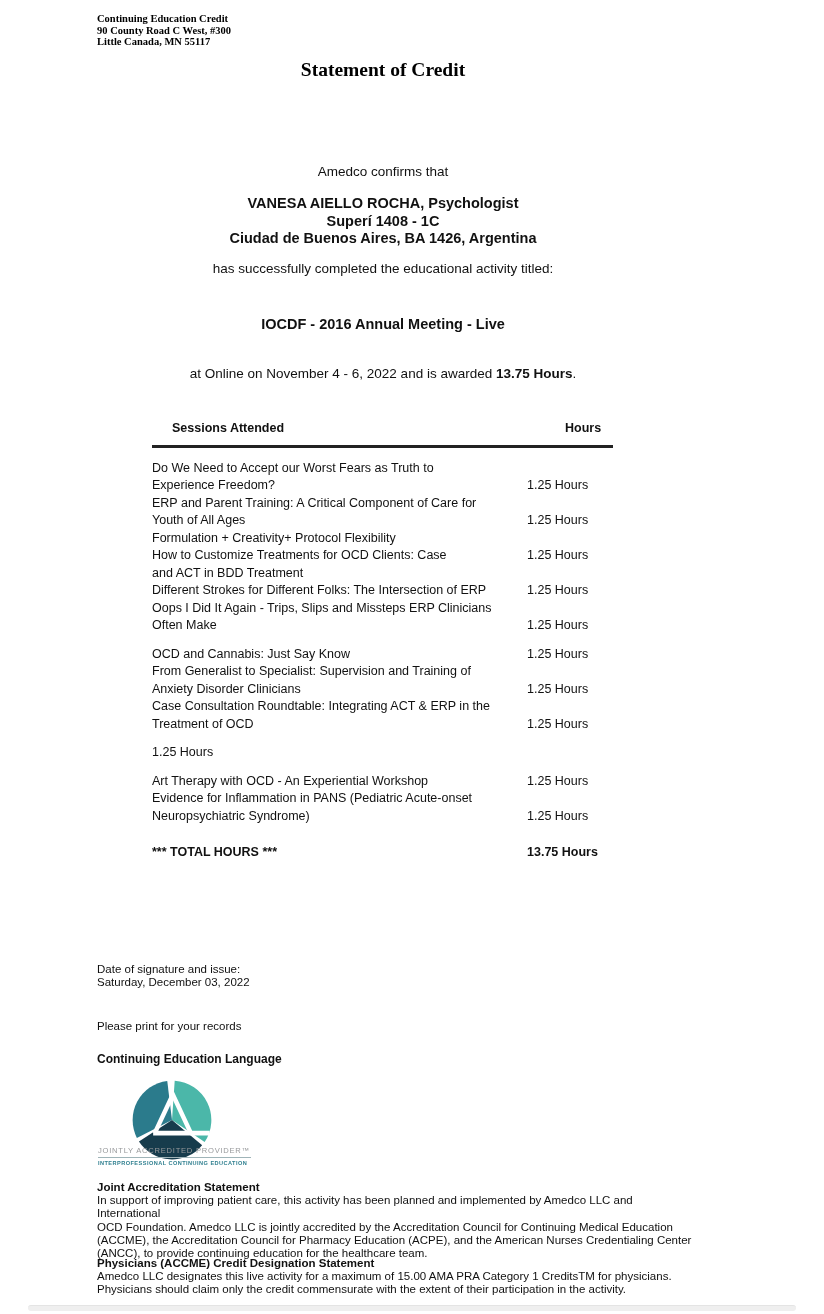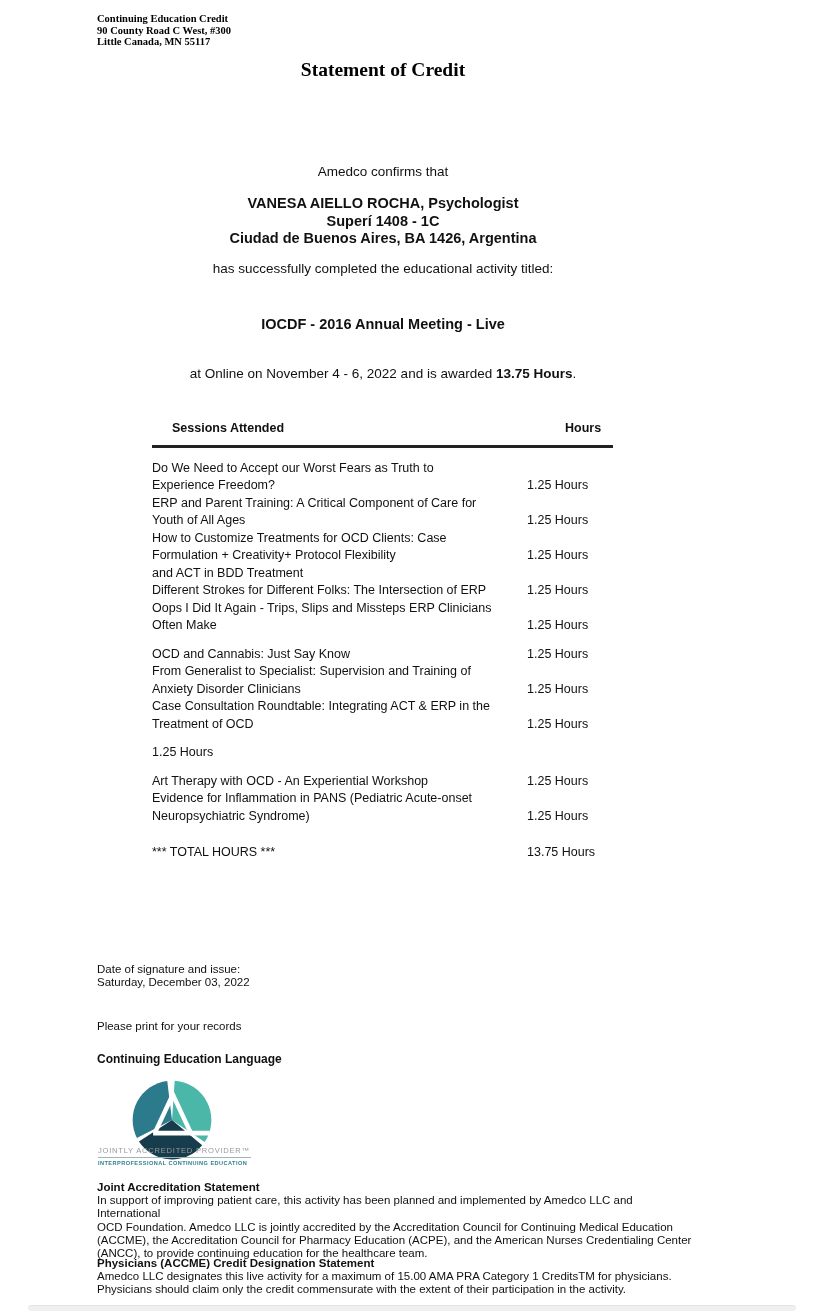--- a/index.html
+++ b/index.html
@@ -35,21 +35,21 @@
   .sessions{left:152px;top:421px;width:461px;font-size:12.5px;}
   .t-head{display:flex;font-weight:bold;}
   .t-head-title{width:375px;margin-left:20px;}
   .t-head-hours{padding-left:18px;}
   .t-rule{height:2.5px;background:#222;margin-top:10px;}
   .t-rows{margin-top:12px;}
   .t-row{display:flex;align-items:flex-end;}
   .t-row:nth-child(6),.t-row:nth-child(9),.t-row:nth-child(10){margin-top:11px;}
   .t-cell-title{width:375px;line-height:17.5px;}
   .t-cell-hours{line-height:17.5px;white-space:nowrap;}
-  .t-total{display:flex;margin-top:20px;font-weight:normal;}
+  .t-total{display:flex;margin-top:20px;font-weight:bold;}
   .t-total-label{width:375px;}
 
   
   .date-block{left:97px;top:963px;font-size:11.5px;line-height:13px;}
   .print-note{left:97px;top:1020px;font-size:11.5px;}
   .ce-heading{left:97px;top:1052px;font-size:12px;font-weight:bold;}
 
   .logo-svg{left:131px;top:1079px;width:82px;height:82px;}
   .logo-line1{left:98px;top:1146px;font-size:7.6px;letter-spacing:0.75px;color:#97999b;white-space:nowrap;}
   .logo-rule{left:98px;top:1156.5px;width:153px;height:1px;background:#9fb4b8;}
@@ -103,22 +103,22 @@
     </div>
     <div class="t-row">
       <div class="t-cell-title">
           <div>ERP and Parent Training: A Critical Component of Care for</div>
           <div>Youth of All Ages</div>
         </div>
       <div class="t-cell-hours">1.25 Hours</div>
     </div>
     <div class="t-row">
       <div class="t-cell-title">
+          <div>Formulation + Creativity+ Protocol Flexibility</div>
           <div>How to Customize Treatments for OCD Clients: Case</div>
-          <div>Formulation + Creativity+ Protocol Flexibility</div>
         </div>
       <div class="t-cell-hours">1.25 Hours</div>
     </div>
     <div class="t-row">
       <div class="t-cell-title">
           <div>and ACT in BDD Treatment</div>
           <div>Different Strokes for Different Folks: The Intersection of ERP</div>
         </div>
       <div class="t-cell-hours">1.25 Hours</div>
     </div>

